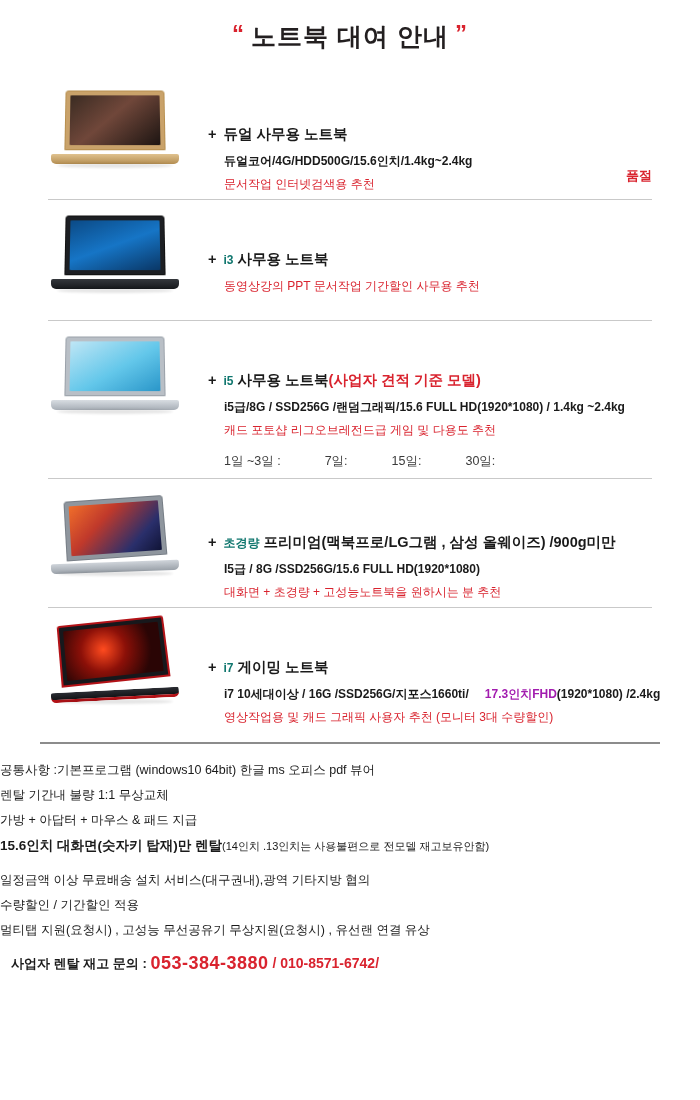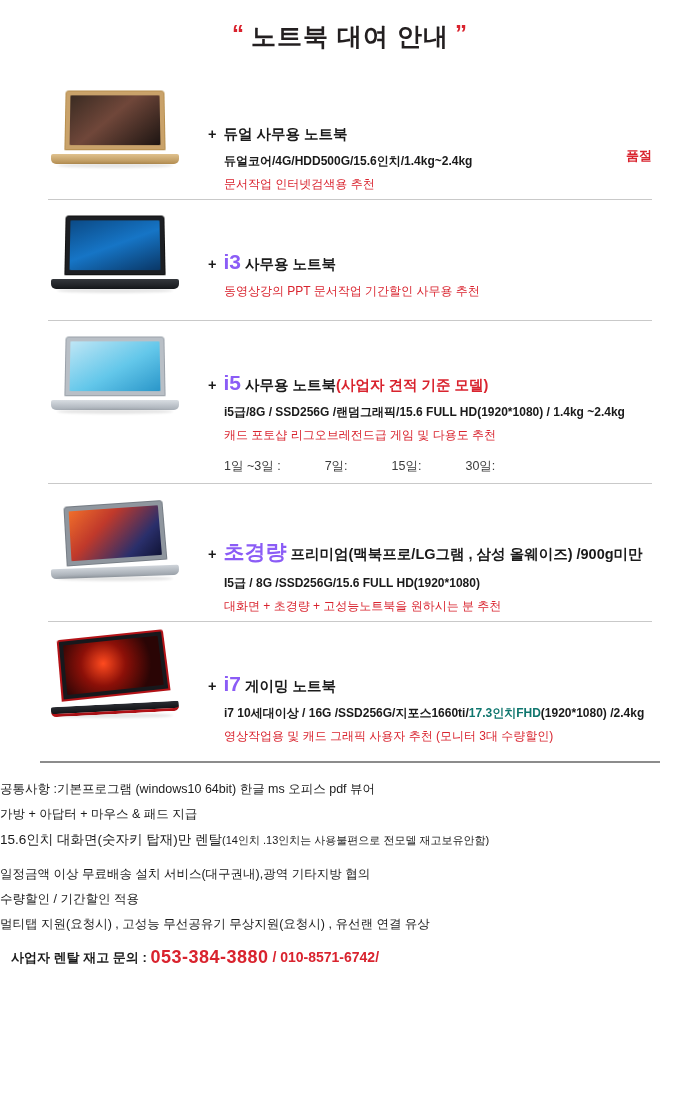--- a/index.html
+++ b/index.html
@@ -68,47 +68,48 @@
     margin-bottom: 9px;
     white-space: nowrap;
     margin-top: 36px;
   }
   .headline .plus {
     color: #1a1a1a;
     font-weight: bold;
     padding-right: 3px;
   }
   .headline .blue {
-    color: #8b5cf6;
-    font-size: 21px;
+    color: #0f766e;
+    font-size: 12px;
   }
   .headline .red {
     color: #d9232e;
   }
   .spec {
     font-size: 12px;
     font-weight: bold;
     color: #1a1a1a;
     margin-left: 16px;
     margin-bottom: 6px;
     white-space: nowrap;
   }
   .spec .red {
-    color: #0f766e;
+    color: #a21caf;
+    padding-left: 16px;
   }
   .note {
     font-size: 12px;
     color: #d9232e;
     margin-left: 16px;
     white-space: nowrap;
   }
   .soldout {
     position: absolute;
     right: 48px;
-    top: 66px;
+    top: 86px;
     color: #d9232e;
     font-weight: bold;
     font-size: 13px;
   }
   .price-line {
     margin-left: 16px;
     margin-top: 14px;
     font-size: 12.5px;
     color: #3a3a3a;
     display: flex;
@@ -211,21 +212,21 @@
   .footer {
     text-align: left;
     padding-top: 18px;
   }
   .footer p {
     margin: 0 0 8px 0;
     font-size: 12.5px;
     color: #1a1a1a;
   }
   .footer p.tight { margin-bottom: 7px; }
-  .footer .bold { font-weight: normal; font-size: 13.5px; }
+  .footer .bold { font-weight: bold; font-size: 13.5px; }
   .footer .small { font-size: 11px; font-weight: normal; }
   .gap { height: 10px; }
   .contact {
     margin-top: 14px;
     font-size: 13px;
     font-weight: bold;
     color: #1a1a1a;
     padding-left: 11px;
   }
   .contact .phone {
@@ -369,20 +370,21 @@
         <div class="note">영상작업용 및 캐드 그래픽 사용자 추천 (모니터 3대 수량할인)</div>
       </div>
     </div>
 
   </div>
 
   <hr class="footer-rule">
 
   <div class="footer">
     <p>공통사항 :기본프로그램 (windows10 64bit) 한글 ms 오피스 pdf 뷰어</p>
+    <p>렌탈 기간내 불량 1:1 무상교체</p>
     <p>가방 + 아답터 + 마우스 &amp; 패드 지급</p>
     <p class="tight">
       <span class="bold">15.6인치 대화면(숫자키 탑재)만 렌탈</span><span class="small">(14인치 .13인치는 사용불편으로 전모델 재고보유안함)</span>
     </p>
     <div class="gap"></div>
     <p>일정금액 이상 무료배송 설치 서비스(대구권내),광역 기타지방 협의</p>
     <p>수량할인 / 기간할인 적용</p>
     <p>멀티탭 지원(요청시) , 고성능 무선공유기 무상지원(요청시) , 유선랜 연결 유상</p>
 
     <div class="contact">

